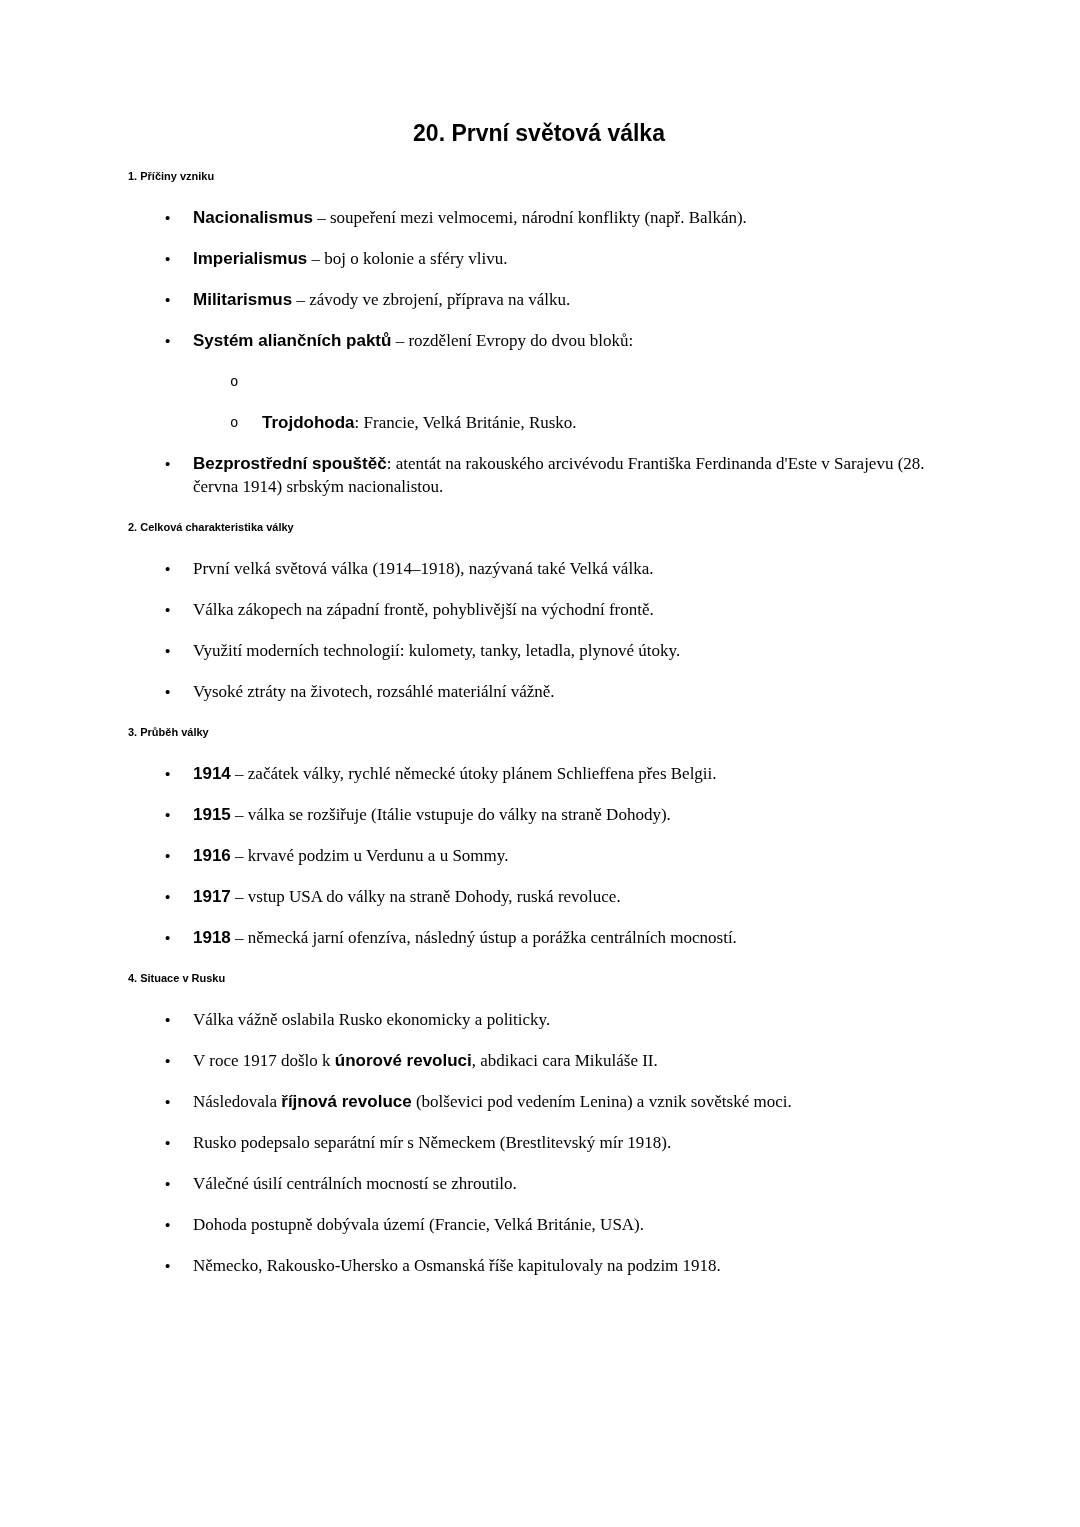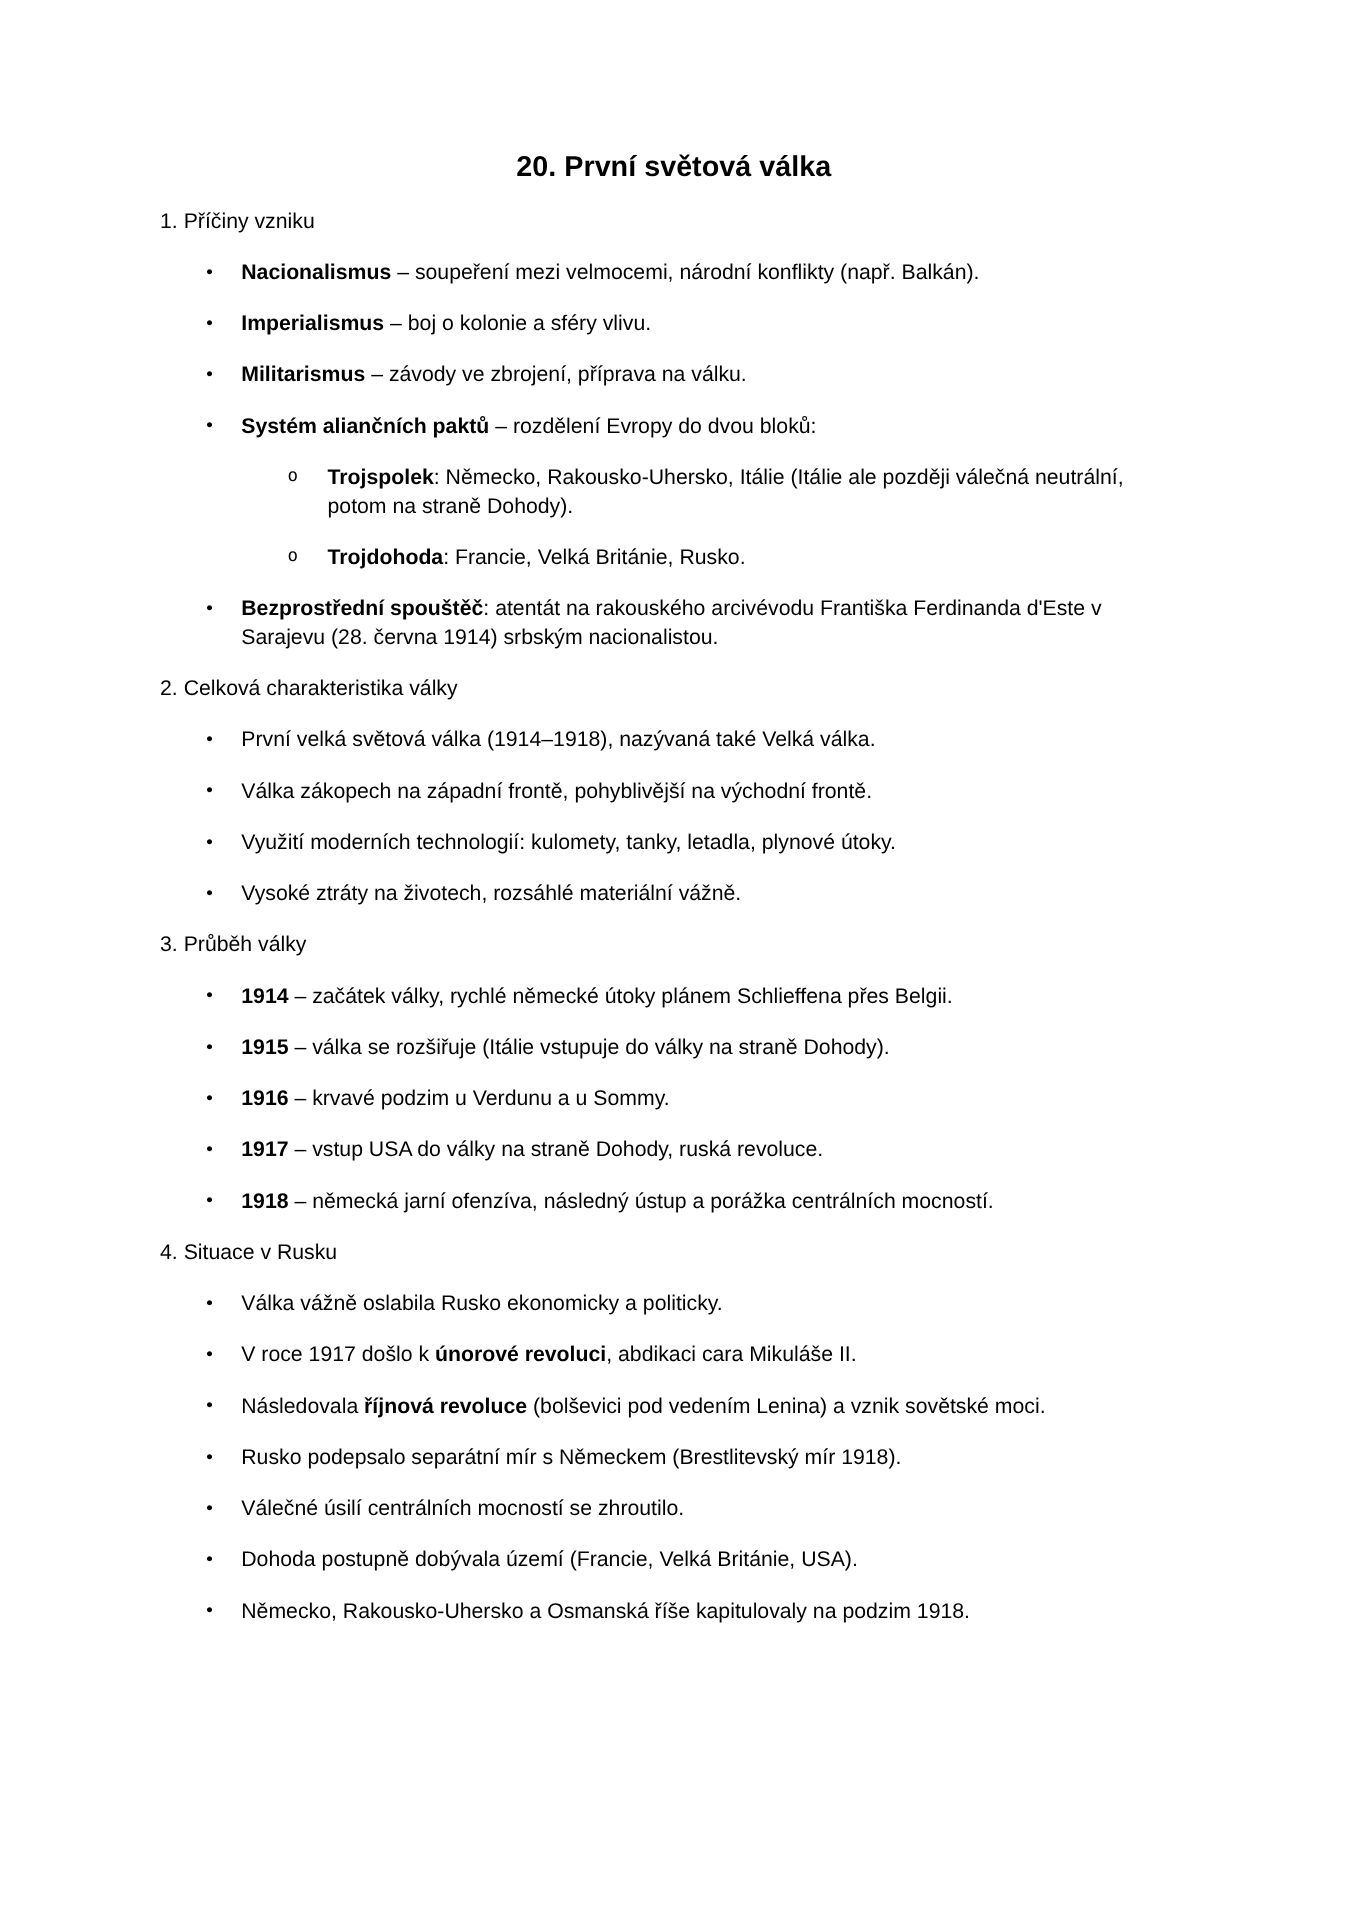--- a/index.html
+++ b/index.html
@@ -22,23 +22,23 @@
     background: #ffffff;
   }
   .title {
     text-align: center;
     font-size: 23px;
     line-height: 30px;
     font-weight: 700;
     margin: 0 0 17px 0;
   }
   .heading {
-    font-size: 17px;
+    font-size: 11px;
     line-height: 23px;
-    font-weight: 400;
+    font-weight: 700;
     margin: 0 0 18px 0;
   }
   .item {
     display: flex;
     align-items: flex-start;
     font-size: 17px;
     line-height: 23px;
     margin: 0 0 18px 0;
   }
   .item.l1 { padding-left: 37px; }
@@ -49,21 +49,21 @@
   }
   .item.l2 { padding-left: 102px; }
   .item.l2 .marker {
     flex: none;
     width: 32px;
     font-family: "DejaVu Sans Mono", monospace;
     font-size: 14px;
   }
   .item .text { flex: 1; }
   .item .text .b { font-weight: 700; }
-  .item .text .r { font-weight: 400; }
+  .item .text .r { font-weight: 400; font-family: Liberation Serif, serif; }
 </style>
 </head>
 <body>
 
 <div class="page">
   <div class="title">20. První světová válka</div>
   <div>
       <div class="heading">1. Příčiny vzniku</div>
       <div class="item l1">
         <span class="marker">•</span>
@@ -76,21 +76,20 @@
       <div class="item l1">
         <span class="marker">•</span>
         <span class="text"><span class="b">Militarismus</span><span class="r"> – závody ve zbrojení, příprava na válku.</span></span>
       </div>
       <div class="item l1">
         <span class="marker">•</span>
         <span class="text"><span class="b">Systém aliančních paktů</span><span class="r"> – rozdělení Evropy do dvou bloků:</span></span>
       </div>
       <div class="item l2">
         <span class="marker">o</span>
-        <span class="text"><span class="b">Trojspolek</span><span class="r">: Německo, Rakousko-Uhersko, Itálie (Itálie ale později válečná neutrální, potom na straně Dohody).</span></span>
       </div>
       <div class="item l2">
         <span class="marker">o</span>
         <span class="text"><span class="b">Trojdohoda</span><span class="r">: Francie, Velká Británie, Rusko.</span></span>
       </div>
       <div class="item l1">
         <span class="marker">•</span>
         <span class="text"><span class="b">Bezprostřední spouštěč</span><span class="r">: atentát na rakouského arcivévodu Františka Ferdinanda d'Este v Sarajevu (28. června 1914) srbským nacionalistou.</span></span>
       </div>
       <div class="heading">2. Celková charakteristika války</div>

